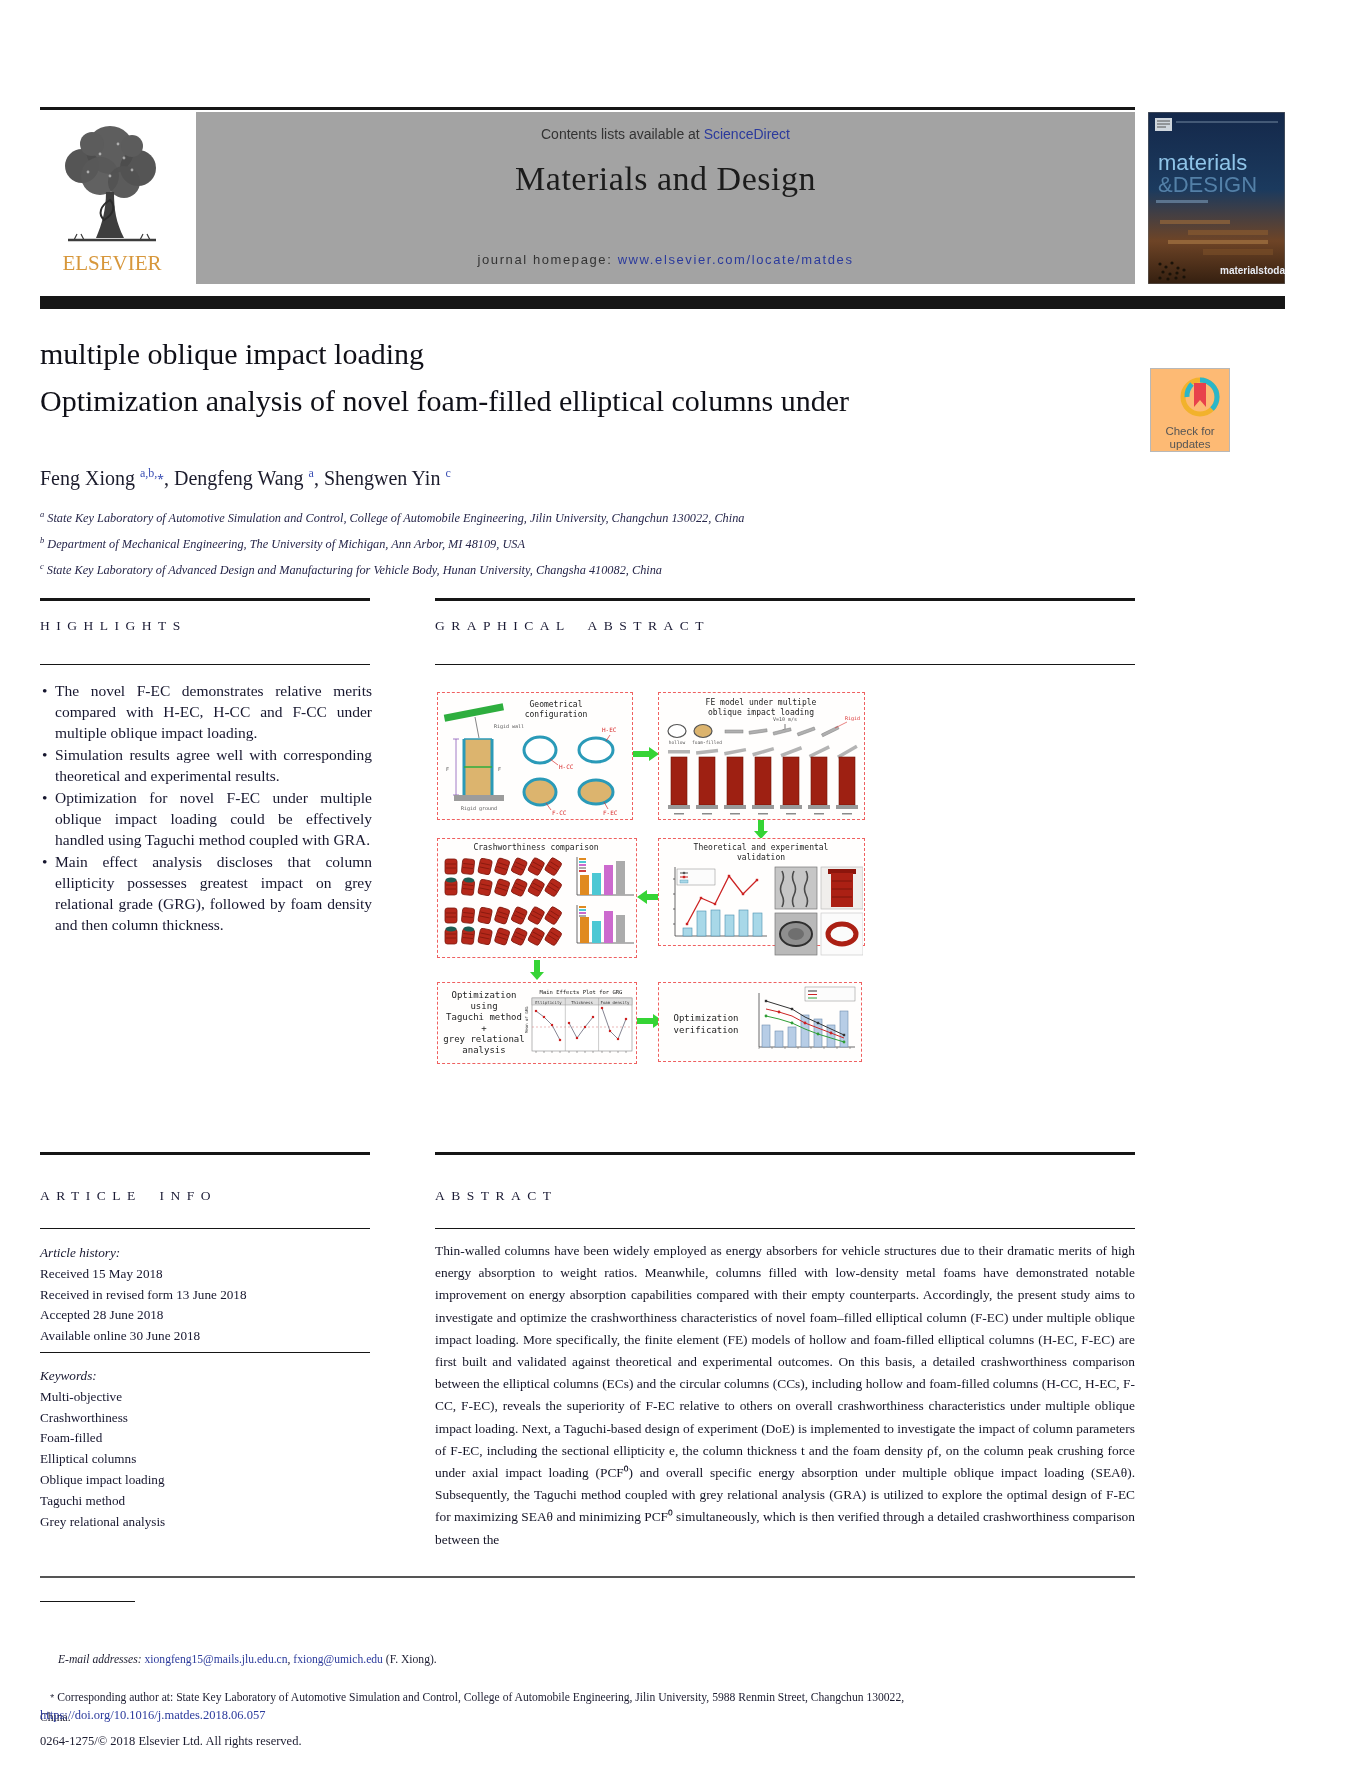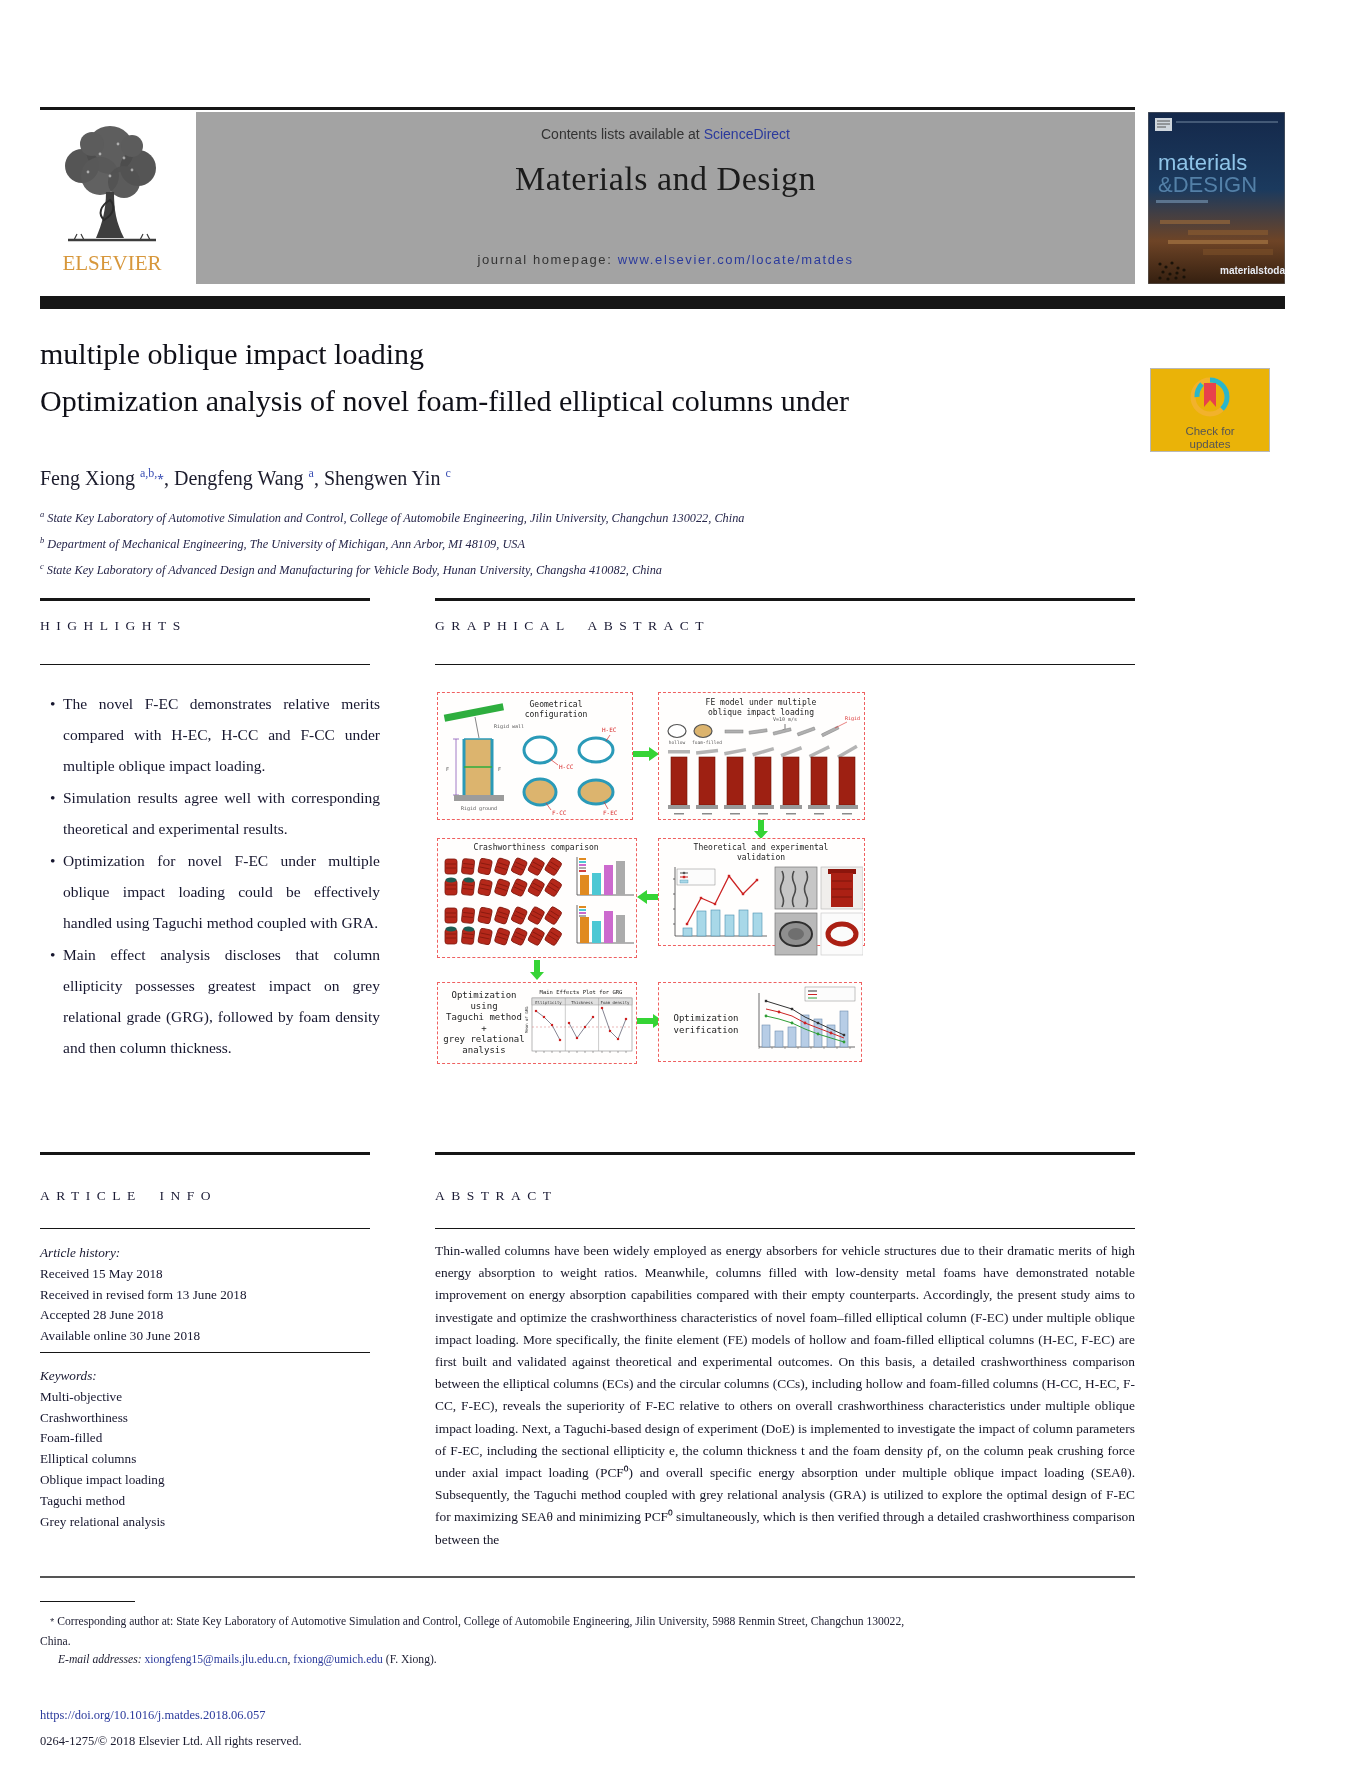--- a/index.html
+++ b/index.html
@@ -17,34 +17,34 @@
   .homepage-line{position:absolute;left:0;top:140px;width:100%;text-align:center;
                  font-family:"Liberation Sans",sans-serif;font-size:13px;letter-spacing:1.6px;color:#333;}
   a.lnk{color:#2b3a9c;text-decoration:none;cursor:pointer;}
   .title{position:absolute;left:40px;top:330px;width:910px;font-size:30px;line-height:47px;color:#101018;}
   .authors{position:absolute;left:40px;top:464px;font-size:20px;color:#1c1c2c;}
   .authors sup{font-size:12px;color:#3c50b4;}
   .affils{position:absolute;left:40px;top:503px;font-size:12.3px;line-height:22px;
           font-style:italic;color:#26264a;}
   .affils sup{font-size:8.5px;margin-right:3px;}
   .sec-head{position:absolute;font-size:13.5px;letter-spacing:6.5px;word-spacing:8px;color:#1b1b35;}
-  .hl-list{position:absolute;left:40px;top:680px;width:332px;margin:8px;padding:0;list-style:none;
-           font-size:15.5px;line-height:31px;text-align:justify;color:#16162e;}
+  .hl-list{position:absolute;left:40px;top:680px;width:332px;margin:0;padding:0;list-style:none;
+           font-size:15.5px;line-height:21px;text-align:justify;color:#16162e;}
   .hl-list li{position:relative;padding-left:15px;margin:0 0 1px 0;}
   .hl-list li:before{content:"\2022";position:absolute;left:2px;top:0;color:#16162e;}
   .ga-wrap{position:absolute;left:435px;top:690px;width:700px;height:380px;}
   .panel{position:absolute;border:1.6px dashed #ef6060;box-sizing:border-box;background:#fffefd;}
   .info{position:absolute;left:40px;font-size:13.2px;line-height:20.8px;color:#16162e;}
   .info-label{font-style:italic;}
   .abstract-text{position:absolute;left:435px;top:1240px;width:700px;font-size:13.4px;
                  line-height:22.2px;text-align:justify;color:#141426;}
   .footnote{position:absolute;left:40px;width:1105px;font-size:11.6px;color:#1c1c30;line-height:20px;}
   .footnote sup{font-size:8px;}
   .footer-line{position:absolute;left:40px;font-size:12.5px;color:#1c1c30;}
-  .badge{position:absolute;left:1150px;top:368px;width:120px;height:84px;background:#eab308;
+  .badge{position:absolute;left:1150px;top:368px;width:80px;height:84px;background:#fdba74;
          border:1px solid #b8b8b8;box-sizing:border-box;text-align:center;cursor:pointer;}
   .badge-text{position:absolute;left:0;top:56px;width:100%;font-family:"Liberation Sans",sans-serif;
               font-size:11.5px;line-height:13px;color:#555;}
   .gt{font-family:"DejaVu Sans Mono",monospace;font-size:8px;fill:#222;}
   .gt5{font-family:"DejaVu Sans Mono",monospace;font-size:5px;fill:#555;}
   .gt45{font-family:"DejaVu Sans Mono",monospace;font-size:4.5px;fill:#555;}
   .gr6{font-family:"DejaVu Sans Mono",monospace;font-size:6px;fill:#d92f2f;}
   .gr5{font-family:"DejaVu Sans Mono",monospace;font-size:5px;fill:#d92f2f;}
   .gt9{font-family:"DejaVu Sans Mono",monospace;font-size:9px;fill:#222;}
   .gt55{font-family:"DejaVu Sans Mono",monospace;font-size:5.5px;fill:#222;}
@@ -527,21 +527,21 @@
     <div>Grey relational analysis</div>
   </div>
 
   <div class="sec-head" style="left:435px;top:1188px;">ABSTRACT</div>
   <div class="rule" style="left:435px;top:1228px;width:700px;height:1.2px;"></div>
   <div class="abstract-text">Thin-walled columns have been widely employed as energy absorbers for vehicle structures due to their dramatic merits of high energy absorption to weight ratios. Meanwhile, columns filled with low-density metal foams have demonstrated notable improvement on energy absorption capabilities compared with their empty counterparts. Accordingly, the present study aims to investigate and optimize the crashworthiness characteristics of novel foam–filled elliptical column (F-EC) under multiple oblique impact loading. More specifically, the finite element (FE) models of hollow and foam-filled elliptical columns (H-EC, F-EC) are first built and validated against theoretical and experimental outcomes. On this basis, a detailed crashworthiness comparison between the elliptical columns (ECs) and the circular columns (CCs), including hollow and foam-filled columns (H-CC, H-EC, F-CC, F-EC), reveals the superiority of F-EC relative to others on overall crashworthiness characteristics under multiple oblique impact loading. Next, a Taguchi-based design of experiment (DoE) is implemented to investigate the impact of column parameters of F-EC, including the sectional ellipticity e, the column thickness t and the foam density ρf, on the column peak crushing force under axial impact loading (PCF⁰) and overall specific energy absorption under multiple oblique impact loading (SEAθ). Subsequently, the Taguchi method coupled with grey relational analysis (GRA) is utilized to explore the optimal design of F-EC for maximizing SEAθ and minimizing PCF⁰ simultaneously, which is then verified through a detailed crashworthiness comparison between the</div>
 
   <div class="rule" style="left:40px;top:1576px;width:1095px;height:1.5px;background:#555;"></div>
 
   <div class="rule" style="left:40px;top:1601px;width:95px;height:1.2px;"></div>
-  <div class="footnote" style="top:1608px;">
+  <div class="footnote" style="top:1684px;">
     <span style="margin-left:10px;"><sup>⁎</sup>
     <span>Corresponding author at: State Key Laboratory of Automotive Simulation and Control, College of Automobile Engineering, Jilin University, 5988 Renmin Street, Changchun 130022,</span></span><br>
     <span>China.</span>
   </div>
   <div class="footnote" style="top:1650px;">
     <span style="margin-left:18px;font-style:italic;">E-mail addresses: </span><a class="lnk">xiongfeng15@mails.jlu.edu.cn</a><span>, </span><a class="lnk">fxiong@umich.edu</a><span> (F. Xiong).</span>
   </div>
 
   <a class="footer-line lnk" style="top:1708px;">https://doi.org/10.1016/j.matdes.2018.06.057</a>
   <div class="footer-line" style="top:1734px;">0264-1275/© 2018 Elsevier Ltd. All rights reserved.</div>

